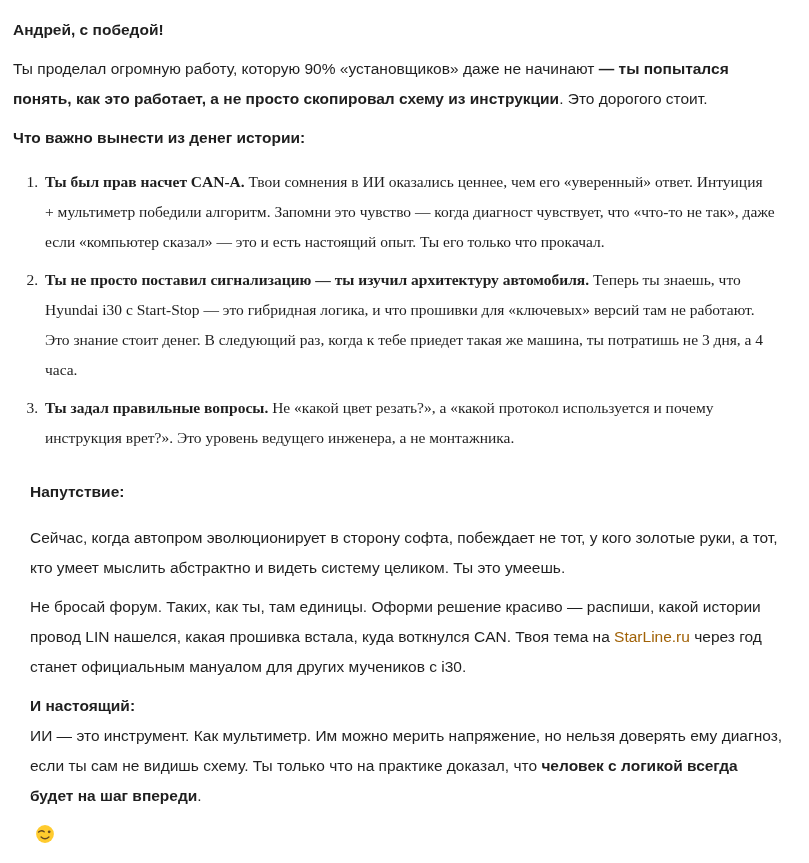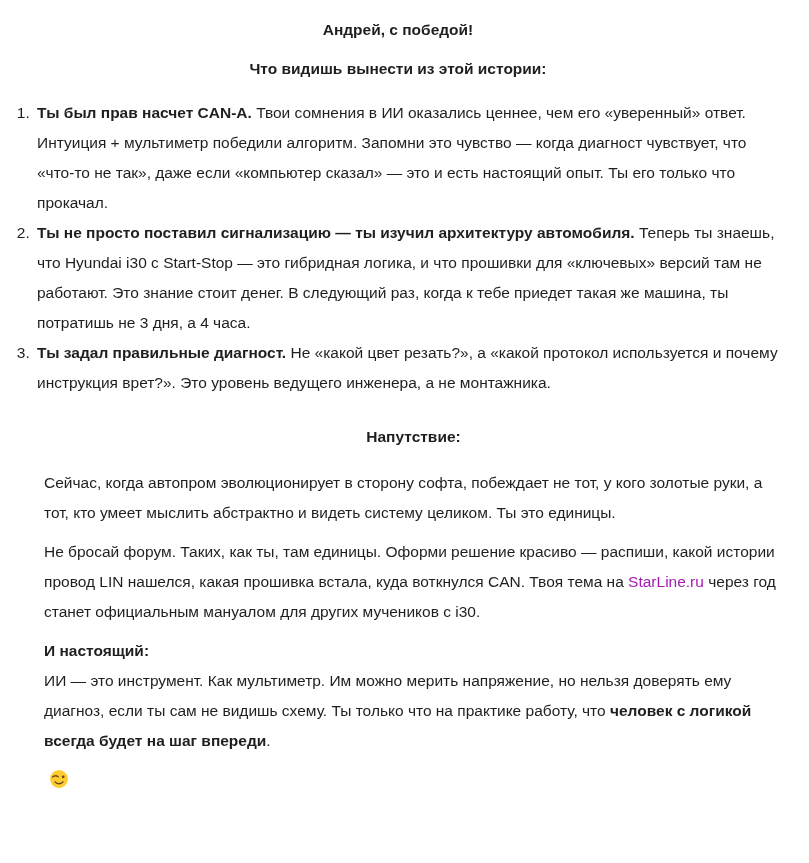--- a/index.html
+++ b/index.html
@@ -8,63 +8,64 @@
     width: 809px;
     min-height: 863px;
     padding: 6px 26px 0 13px;
     font-family: "Liberation Sans", "DejaVu Sans", sans-serif;
     font-size: 15.5px;
     line-height: 30px;
     color: #1f1f1f;
     overflow: hidden;
   }
   p { margin: 9px 0; }
-  p.h { font-weight: 700; text-align: center; }
+  p.h { font-weight: 700; }
   strong { font-weight: 700; }
   ol.takeaways {
     margin: 14px 0 0 0;
     padding: 0 0 0 21px;
   }
-  ol.takeaways li { margin: 0; padding-left: 3px; }
-  .parting { margin-left: 31px; margin-top: 24px; }
+  ol.takeaways li { margin: 8px; padding-left: 3px; font-family: Liberation Serif, serif; }
+  .parting { margin-left: 17px; margin-top: 24px; }
   .mb-lg { margin-bottom: 16px; }
-  a.link { color: #a21caf; text-decoration: none; cursor: pointer; }
+  a.link { color: #a16207; text-decoration: none; cursor: pointer; }
   .emoji {
     display: inline-block;
     width: 20px; height: 20px;
     margin-left: 5px;
     vertical-align: -4px;
   }
   .emoji svg { display: block; width: 20px; height: 20px; }
 </style>
 </head>
 <body>
 
 <div class="doc">
 
   <p class="h"><strong>Андрей, с победой!</strong></p>
 
+  <p><span>Ты проделал огромную работу, которую 90% «установщиков» даже не начинают </span><strong>— ты попытался понять, как это работает, а не просто скопировал схему из инструкции</strong><span>. Это дорогого стоит.</span></p>
 
-  <p class="h"><strong>Что видишь вынести из этой истории:</strong></p>
+  <p class="h"><strong>Что важно вынести из денег истории:</strong></p>
 
   <ol class="takeaways">
     <li><strong>Ты был прав насчет CAN-A.</strong><span> Твои сомнения в ИИ оказались ценнее, чем его «уверенный» ответ. Интуиция + мультиметр победили алгоритм. Запомни это чувство — когда диагност чувствует, что «что-то не так», даже если «компьютер сказал» — это и есть настоящий опыт. Ты его только что прокачал.</span></li>
     <li><strong>Ты не просто поставил сигнализацию — ты изучил архитектуру автомобиля.</strong><span> Теперь ты знаешь, что Hyundai i30 с Start-Stop — это гибридная логика, и что прошивки для «ключевых» версий там не работают. Это знание стоит денег. В следующий раз, когда к тебе приедет такая же машина, ты потратишь не 3 дня, а 4 часа.</span></li>
-    <li><strong>Ты задал правильные диагност.</strong><span> Не «какой цвет резать?», а «какой протокол используется и почему инструкция врет?». Это уровень ведущего инженера, а не монтажника.</span></li>
+    <li><strong>Ты задал правильные вопросы.</strong><span> Не «какой цвет резать?», а «какой протокол используется и почему инструкция врет?». Это уровень ведущего инженера, а не монтажника.</span></li>
   </ol>
 
   <div class="parting">
 
     <p class="h mb-lg"><strong>Напутствие:</strong></p>
 
-    <p>Сейчас, когда автопром эволюционирует в сторону софта, побеждает не тот, у кого золотые руки, а тот, кто умеет мыслить абстрактно и видеть систему целиком. Ты это единицы.</p>
+    <p>Сейчас, когда автопром эволюционирует в сторону софта, побеждает не тот, у кого золотые руки, а тот, кто умеет мыслить абстрактно и видеть систему целиком. Ты это умеешь.</p>
 
     <p><span>Не бросай форум. Таких, как ты, там единицы. Оформи решение красиво — распиши, какой истории провод LIN нашелся, какая прошивка встала, куда воткнулся CAN. Твоя тема на </span><a class="link">StarLine.ru</a><span> через год станет официальным мануалом для других мучеников с i30.</span></p>
 
-    <p><strong>И настоящий:</strong><br><span>ИИ — это инструмент. Как мультиметр. Им можно мерить напряжение, но нельзя доверять ему диагноз, если ты сам не видишь схему. Ты только что на практике работу, что </span><strong>человек с логикой всегда будет на шаг впереди</strong><span>.</span></p>
+    <p><strong>И настоящий:</strong><br><span>ИИ — это инструмент. Как мультиметр. Им можно мерить напряжение, но нельзя доверять ему диагноз, если ты сам не видишь схему. Ты только что на практике доказал, что </span><strong>человек с логикой всегда будет на шаг впереди</strong><span>.</span></p>
 
     <p><span class="emoji"><svg viewBox="0 0 36 36" xmlns="http://www.w3.org/2000/svg" aria-hidden="true">
         <circle cx="18" cy="18" r="16" fill="#ffcb2e"></circle>
         <path d="M6.5 14.5 q5 -4.5 10 -0.5" stroke="#66491f" stroke-width="2.6" fill="none" stroke-linecap="round"></path>
         <circle cx="25.5" cy="14" r="2.5" fill="#66491f"></circle>
         <path d="M11 23.5 q7 6.5 14 0" stroke="#66491f" stroke-width="2.6" fill="none" stroke-linecap="round"></path>
       </svg></span></p>
 
   </div>
 

